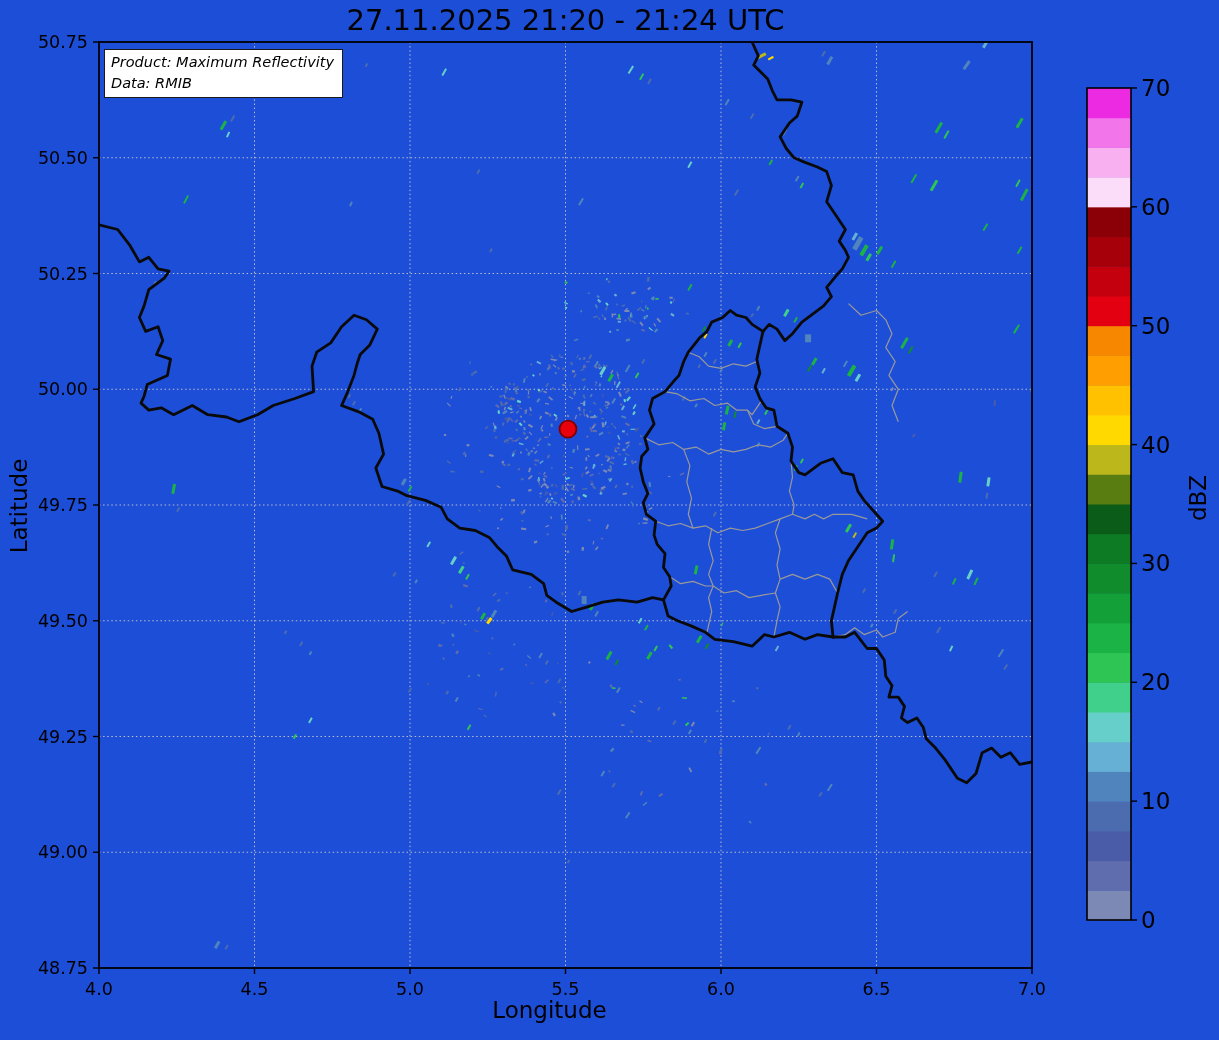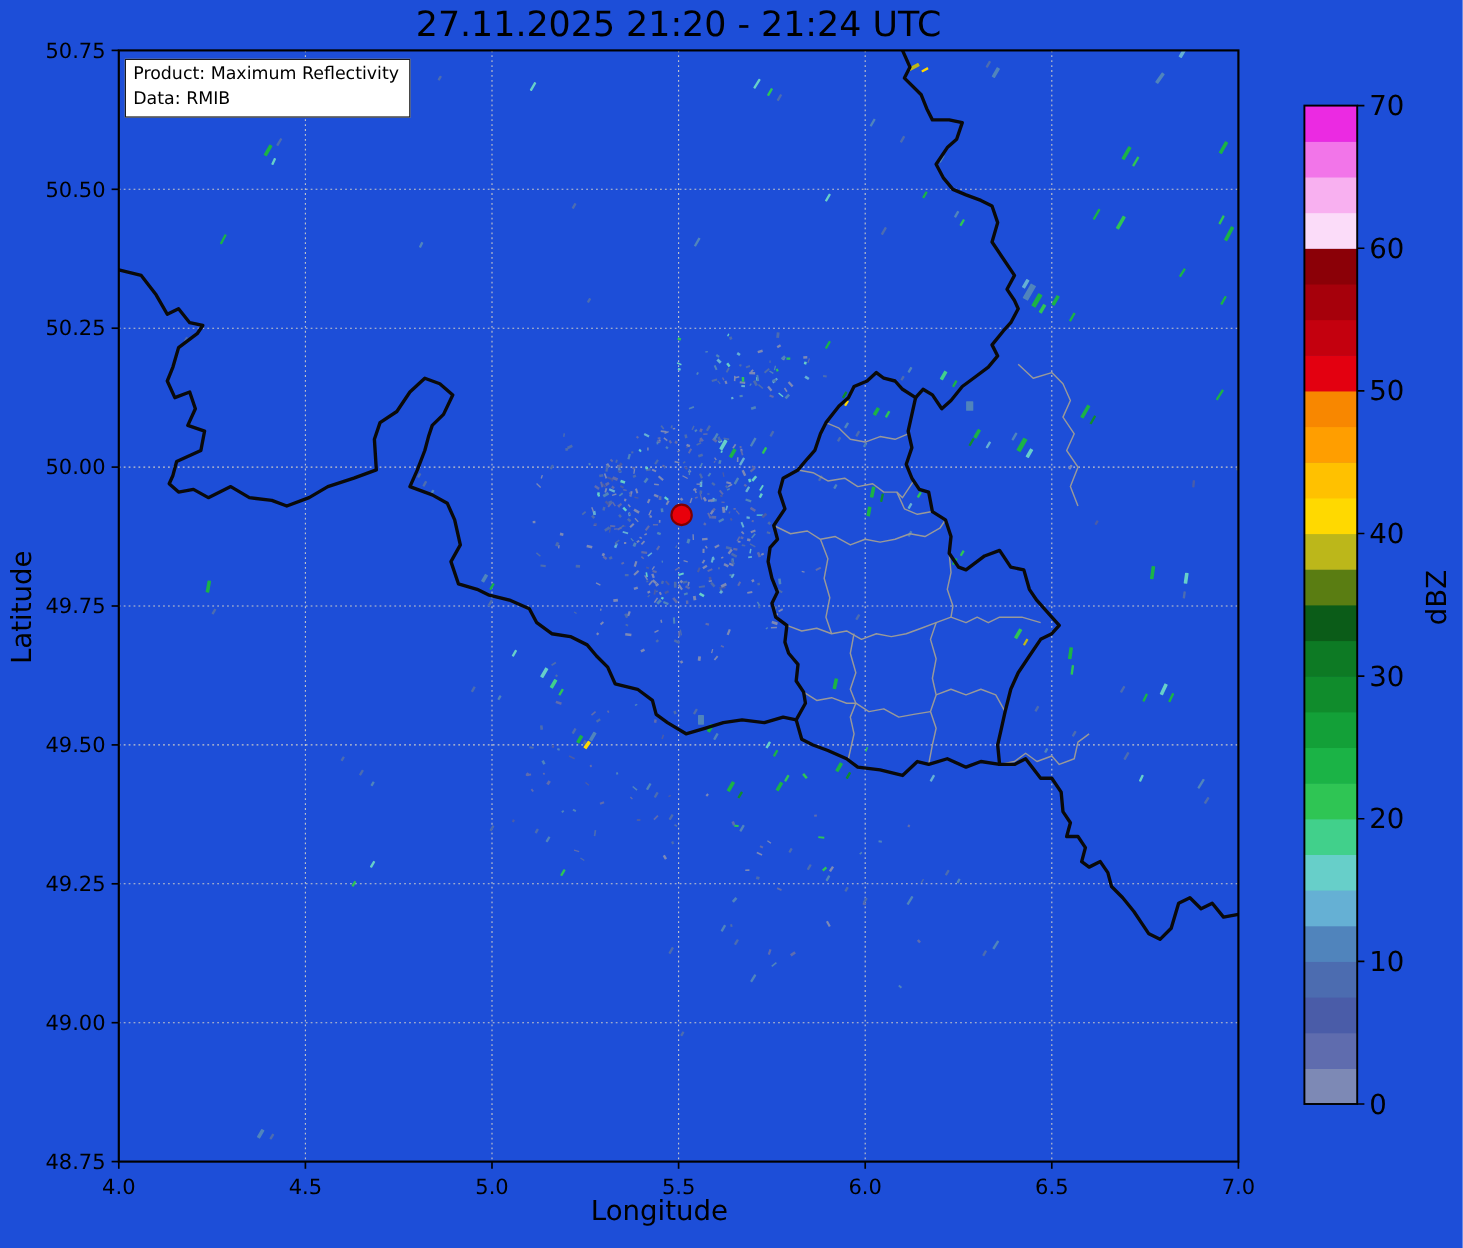--- a/index.html
+++ b/index.html
@@ -7,21 +7,21 @@
   .fig{position:relative;width:1219px;height:1040px;background:#1d4ed8;overflow:hidden;}
   .fig svg{position:absolute;left:0;top:0;}
   .title{position:absolute;left:99px;top:5px;width:933px;text-align:center;
          font-size:29px;line-height:1.1;white-space:nowrap;}
   .xlabel{position:absolute;left:83px;top:997px;width:933px;text-align:center;font-size:23px;}
   .ylabel{position:absolute;left:-80px;top:492px;width:200px;height:28px;text-align:center;
           font-size:23px;transform:rotate(-90deg);}
   .dbz{position:absolute;left:1159px;top:484px;width:80px;height:28px;text-align:center;
        font-size:23px;transform:rotate(-90deg);}
   .ann{position:absolute;left:104px;top:49px;background:#fff;border:1.3px solid #1a1a1a;
-       padding:2px 8px 4px 6px;font-size:14.5px;line-height:1.42;z-index:5;}
+       padding:2px 8px 4px 6px;font-size:14.5px;line-height:1.42;z-index:5;font-style:italic;}
   .ann div{white-space:nowrap;}
   text{font-family:"DejaVu Sans",sans-serif;fill:#000;}
 </style>
 </head>
 <body>
 
 <div class="fig">
   <div class="title">27.11.2025 21:20 - 21:24 UTC</div>
   <svg id="plot-svg" width="1219" height="1040">
       <defs>

